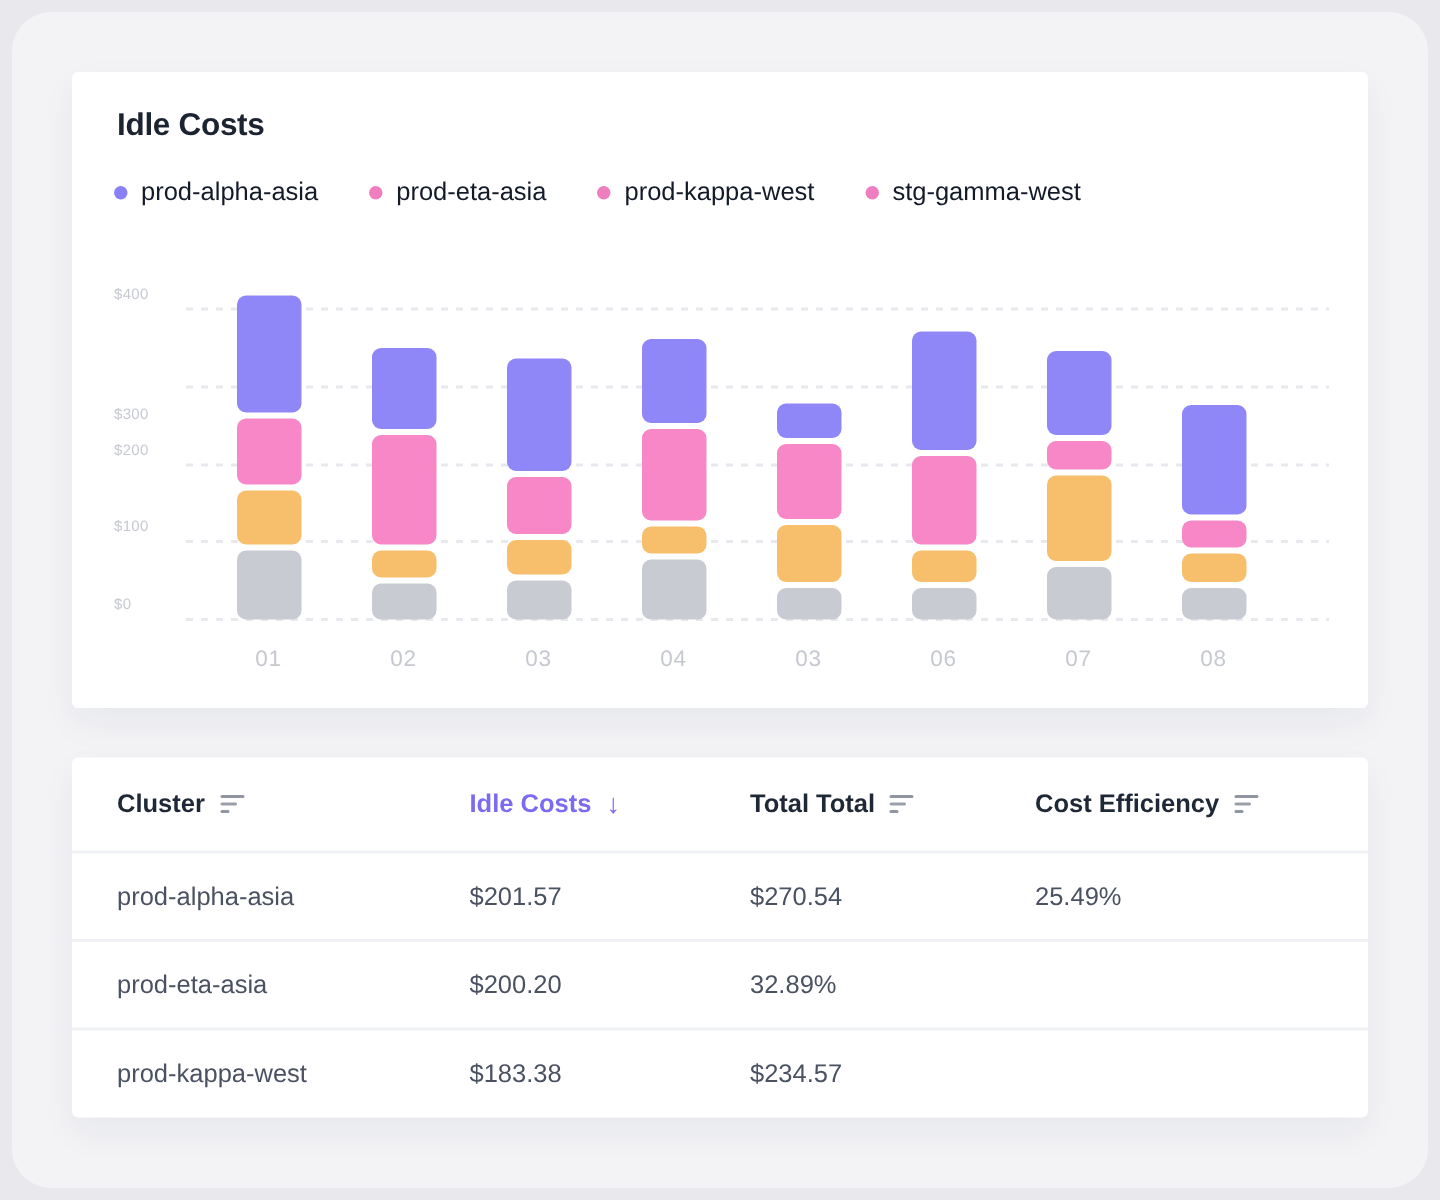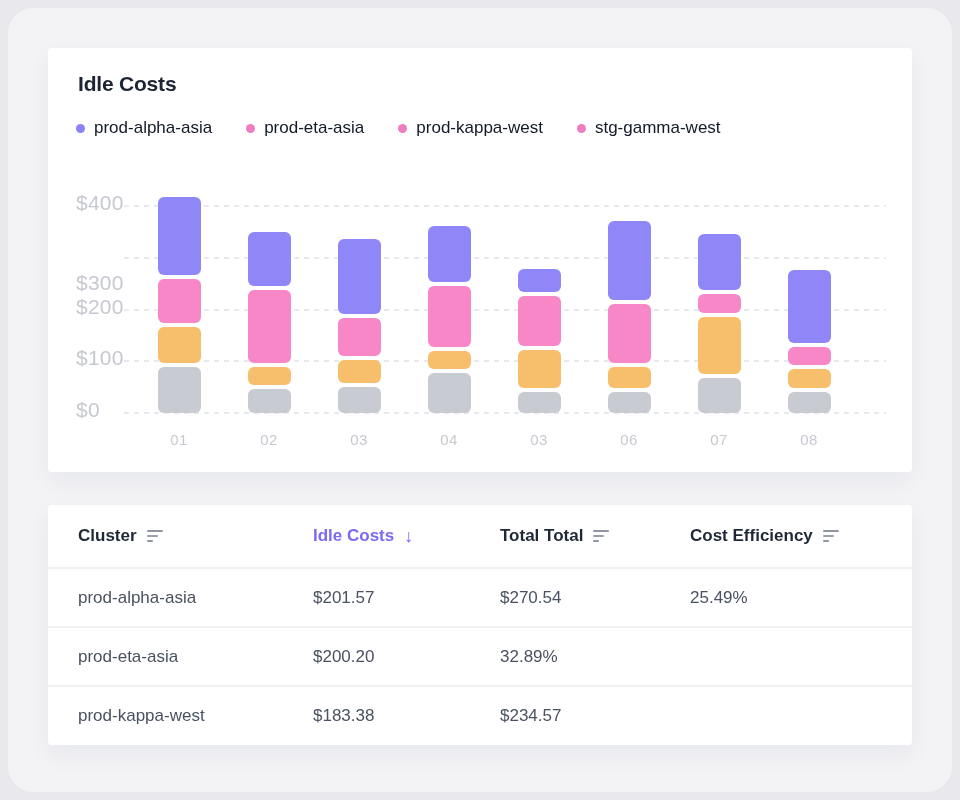--- a/index.html
+++ b/index.html
@@ -30,21 +30,21 @@
   .legend-item{display:flex;align-items:center;gap:9px;cursor:pointer;}
   .legend-dot{width:9px;height:9px;border-radius:50%;flex:0 0 auto;}
   .legend-label{font-size:17px;color:#131a28;}
 
   .chart{position:absolute;inset:0;}
   .gridline{
     position:absolute;height:2px;
     background-image:repeating-linear-gradient(90deg,#e8e9ee 0 5px,transparent 5px 10px);
   }
   .ytick{
-    position:absolute;font-size:21px;color:#c7c9d1;letter-spacing:0.2px;
+    position:absolute;font-size:10px;color:#c7c9d1;letter-spacing:0.2px;
   }
   .xtick{
     position:absolute;font-size:15px;color:#c7c9d1;text-align:center;width:60px;letter-spacing:0.5px;
   }
   .bar-seg{position:absolute;width:43px;border-radius:6px;}
 
   .thead,.trow{
     display:grid;grid-template-columns:235px 187px 190px 1fr;
     align-items:center;padding:0 30px;box-sizing:border-box;
   }

